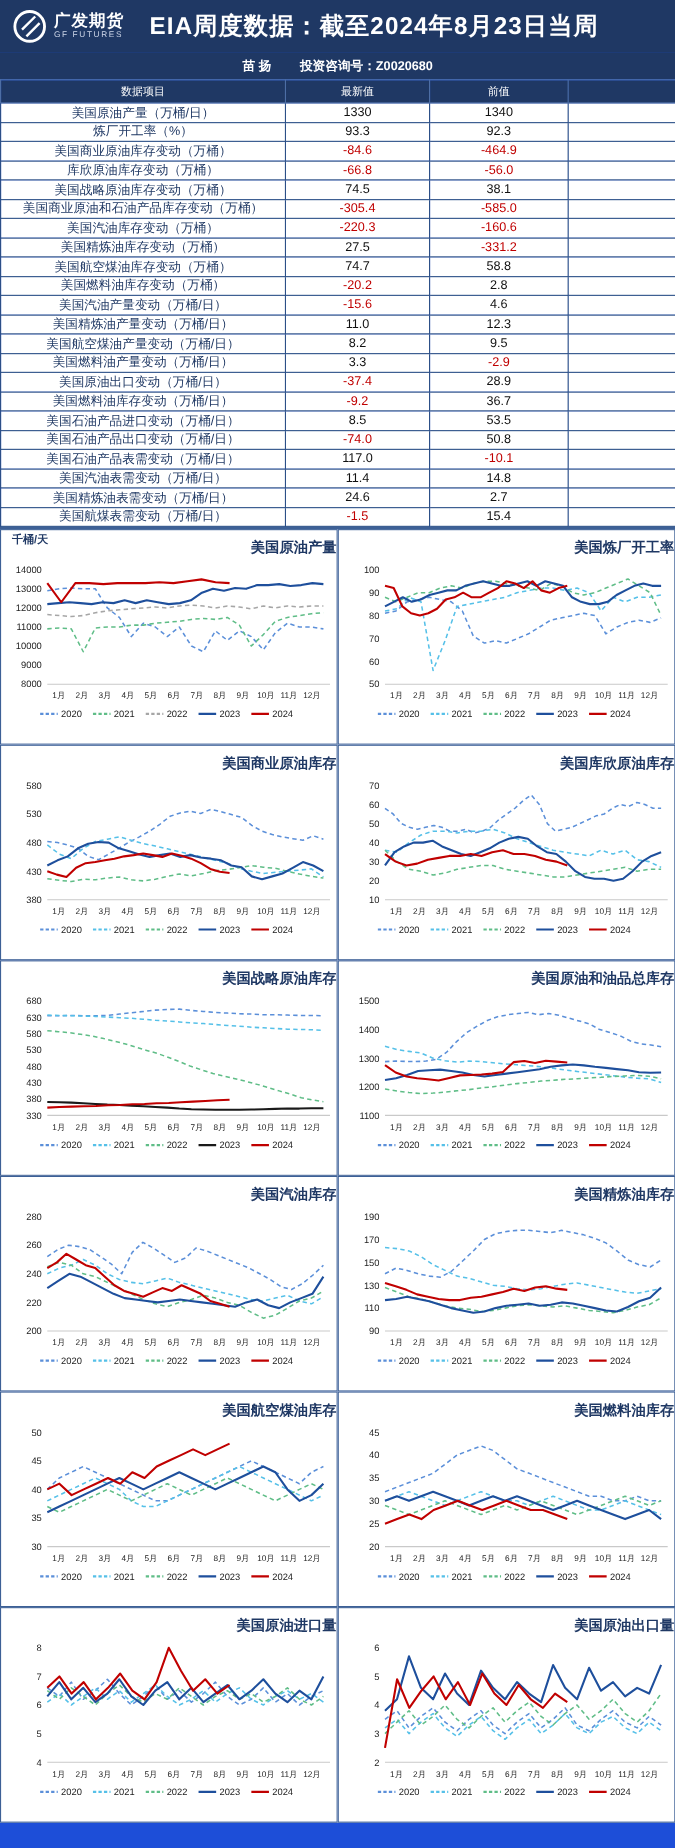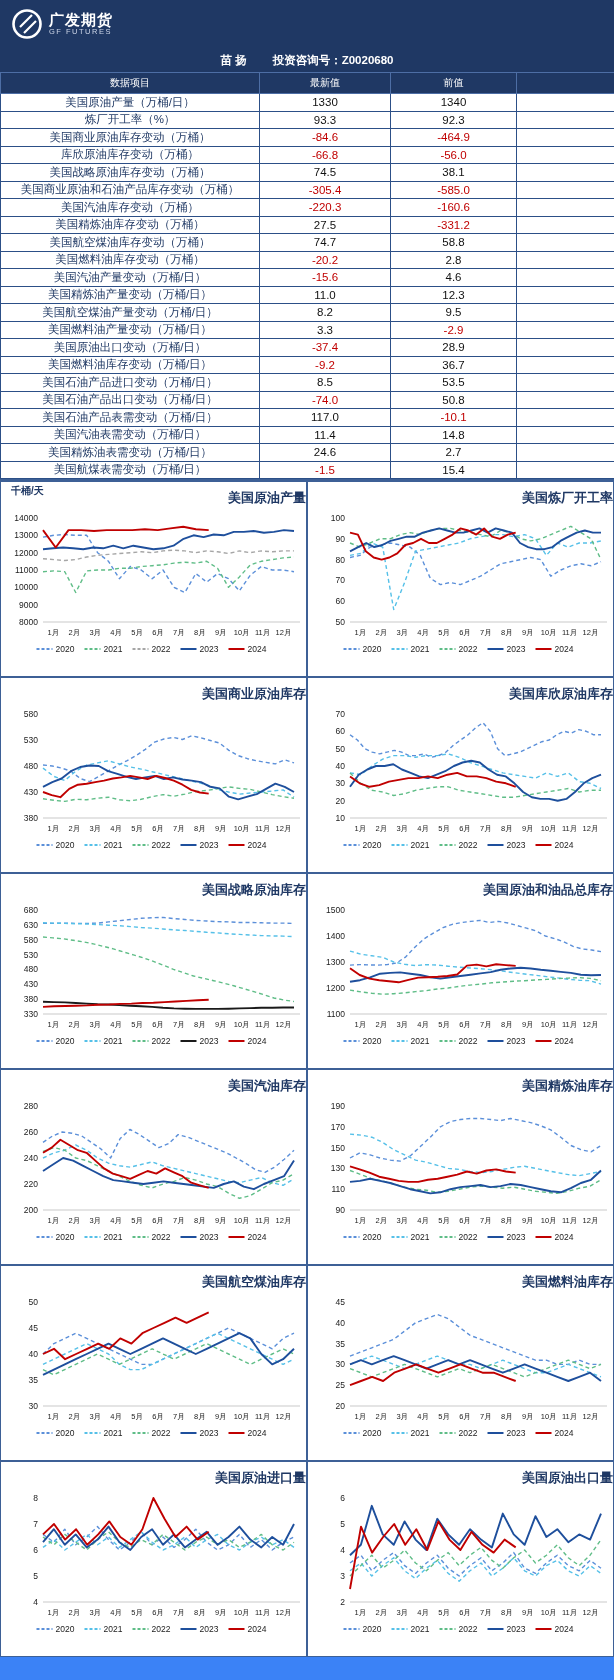--- a/index.html
+++ b/index.html
@@ -1,18 +1,18 @@
 <!DOCTYPE html>
 <html><head>
 <meta charset="utf-8">
 <style>
   html,body{margin:0;padding:0;}
   body{width:614px;height:1680px;overflow:hidden;background:#fff;
        font-family:"Liberation Sans","DejaVu Sans",sans-serif;}
-  .page{width:614px;height:1680px;position:relative;background:#3b82f6;}
+  .page{width:614px;height:1680px;position:relative;background:#1d4ed8;}
 
   
   .hdr{background:#1f3864;height:48px;display:flex;align-items:center;padding:0 10px;box-sizing:border-box;}
   .logo{display:flex;align-items:center;gap:5px;min-width:118px;}
   .logo-text .logo-cn{color:#fff;font-weight:bold;font-size:15px;letter-spacing:1px;line-height:15px;}
   .logo-text .logo-en{color:#cdd6e8;font-size:7.5px;letter-spacing:1.5px;line-height:9px;}
   .title{color:#fff;font-size:22px;font-weight:bold;margin:0 0 0 8px;letter-spacing:1px;white-space:nowrap;}
   .subhdr{background:#1f3864;height:24px;display:flex;align-items:center;justify-content:center;gap:26px;
           color:#fff;font-size:11.5px;font-weight:bold;}
 
@@ -42,20 +42,21 @@
       <svg width="34" height="34" viewBox="0 0 34 34">
         <circle cx="17" cy="17" r="13.5" fill="none" stroke="#ffffff" stroke-width="2.6"></circle>
         <path d="M 9 21 L 21 9 M 13 25 L 25 13" stroke="#1f3864" stroke-width="4" fill="none"></path>
         <path d="M 10 20 L 22 8 M 14 26 L 26 14" stroke="#ffffff" stroke-width="2.2" fill="none"></path>
       </svg>
       <div class="logo-text">
         <div class="logo-cn">广发期货</div>
         <div class="logo-en">GF FUTURES</div>
       </div>
     </div>
+    <h1 class="title">EIA周度数据：截至2024年8月23日当周</h1>
   </header>
 
   <div class="subhdr">
     <span>苗 扬</span>
     <span>投资咨询号：Z0020680</span>
   </div>
 
   <table class="data-table">
     <colgroup>
       <col style="width:259px">

